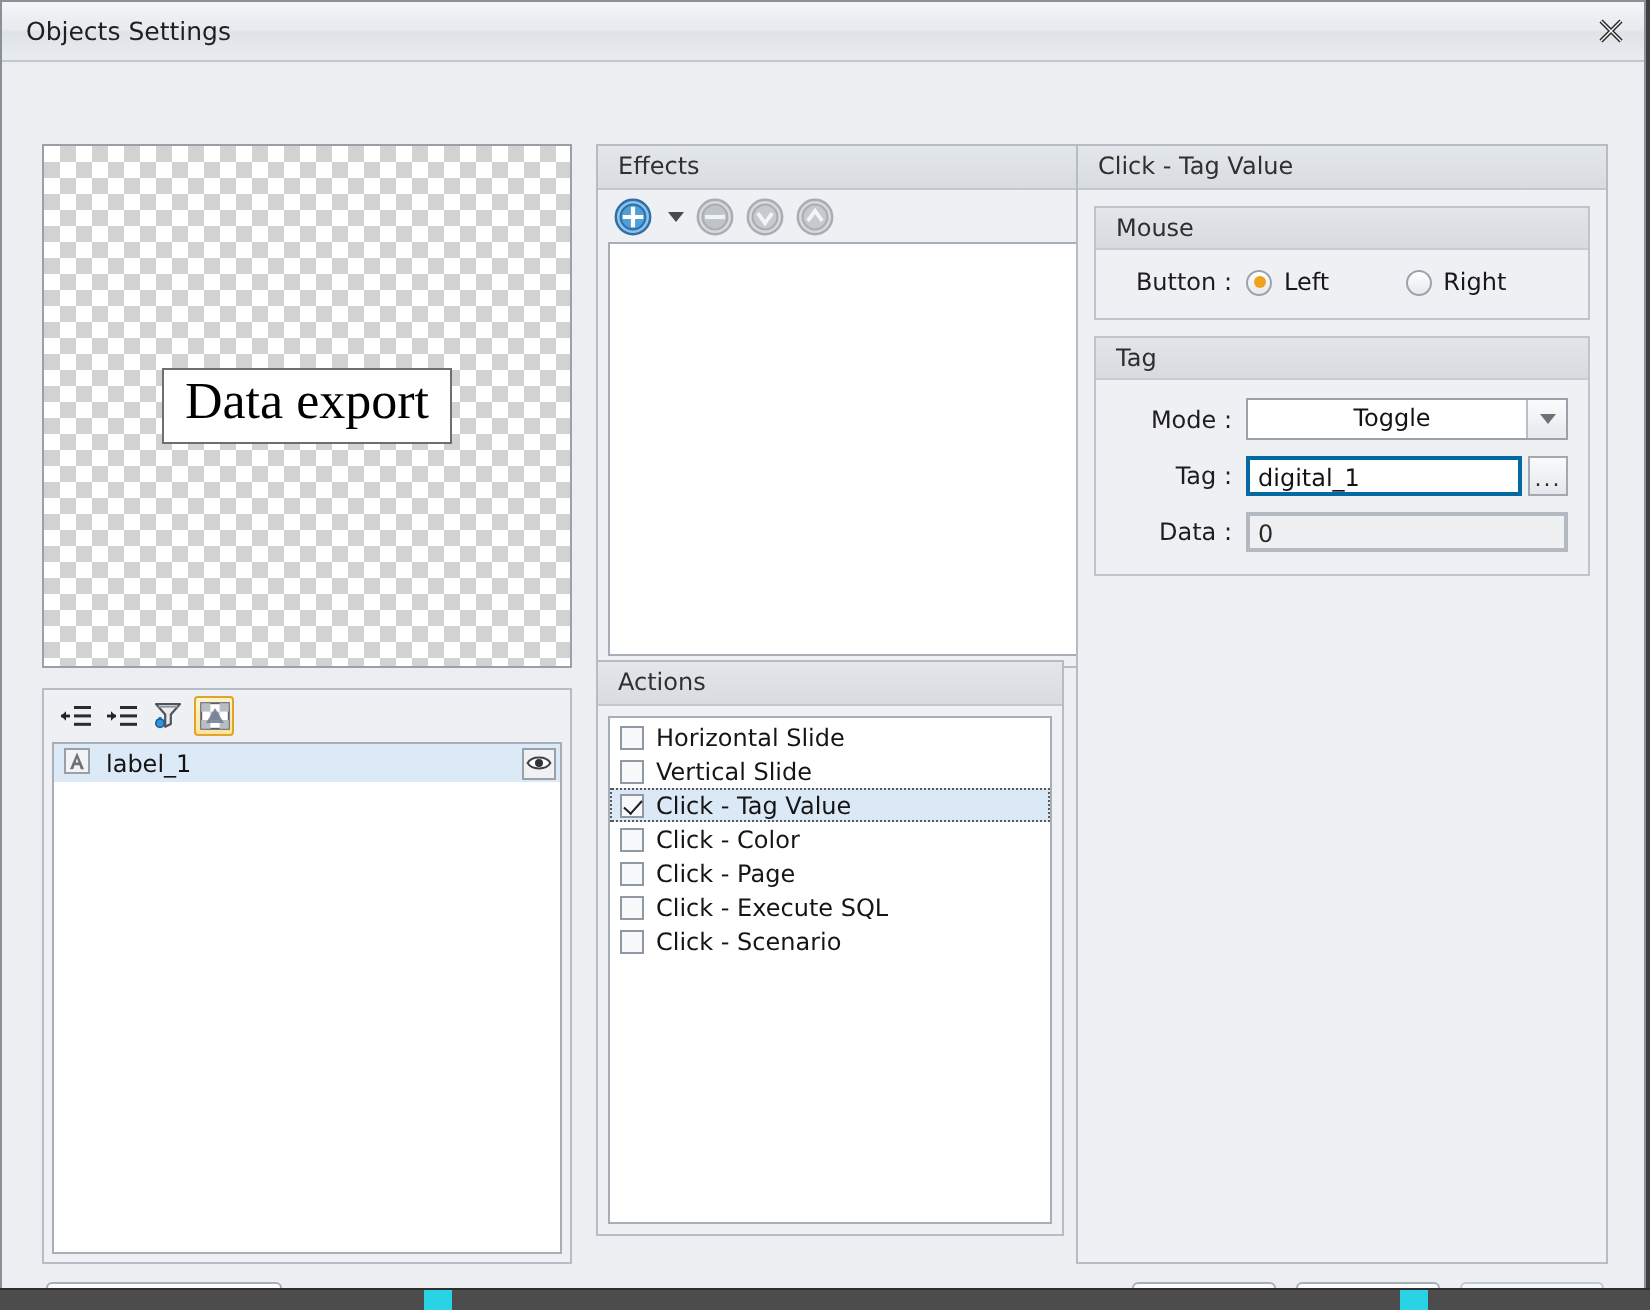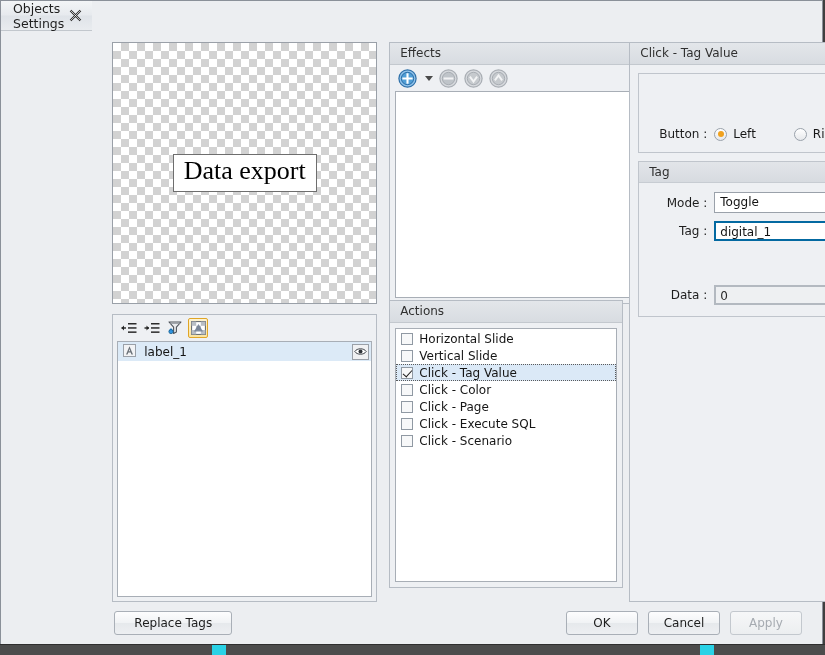--- a/index.html
+++ b/index.html
@@ -15,21 +15,21 @@
 
   
   .window {
     position: absolute;
     left: 0; top: 0;
     width: 823px; height: 645px;
     border: 1px solid #8a9099;
     background: #eceef1;
     box-sizing: border-box;
     display: flex;
-    flex-direction: row;
+    flex-direction: column;
   }
   .titlebar {
     height: 30px;
     flex: 0 0 30px;
     background: linear-gradient(to bottom, #f3f5f7 0%, #e7eaee 48%, #dfe3e8 52%, #e9ecef 100%);
     border-bottom: 1px solid #c2c7cd;
     display: flex;
     align-items: center;
     padding: 0 6px 0 12px;
     box-sizing: border-box;
@@ -265,21 +265,21 @@
     background: linear-gradient(to bottom, #e2e5e9 0%, #d7dbe0 100%);
     border-bottom: 1px solid #c7ccd2;
   }
   .sg-body { padding: 9px 10px 11px 10px; }
 
   .field-row {
     display: flex;
     align-items: center;
     margin-bottom: 8px;
   }
-  .field-row:last-child { margin-bottom: 0; margin-top: 44px; }
+  .field-row:last-child { margin-bottom: 0; }
   .f-label {
     width: 58px;
     text-align: right;
     padding-right: 7px;
     font-size: 12px;
     color: #1d1d1d;
     flex: 0 0 auto;
   }
   .radio-wrap { display: flex; align-items: center; cursor: pointer; margin-right: 38px; }
   .radio {
@@ -321,20 +321,21 @@
   }
   .combo {
     height: 21px;
     border: 1px solid #9aa1aa;
     background: #ffffff;
     display: flex;
     align-items: stretch;
     box-sizing: border-box;
     flex: 1;
     cursor: pointer;
+    text-align: center;
   }
   .combo .cb-text {
     flex: 1;
     line-height: 19px;
     padding-left: 5px;
     font-size: 12px;
     color: #131313;
   }
   .combo .cb-arrow {
     width: 19px;
@@ -573,20 +574,21 @@
           <span class="chk"></span>
           <span>Click - Scenario</span>
         </div>
       </div>
     </div>
 
     <div class="props-panel group">
       <div class="group-head">Click - Tag Value</div>
 
       <div class="subgroup">
+        <div class="sg-head">Mouse</div>
         <div class="sg-body">
           <div class="field-row">
             <div class="f-label">Button :</div>
             <div class="radio-wrap">
               <span class="radio on"></span>
               <span class="radio-label">Left</span>
             </div>
             <div class="radio-wrap">
               <span class="radio"></span>
               <span class="radio-label">Right</span>

